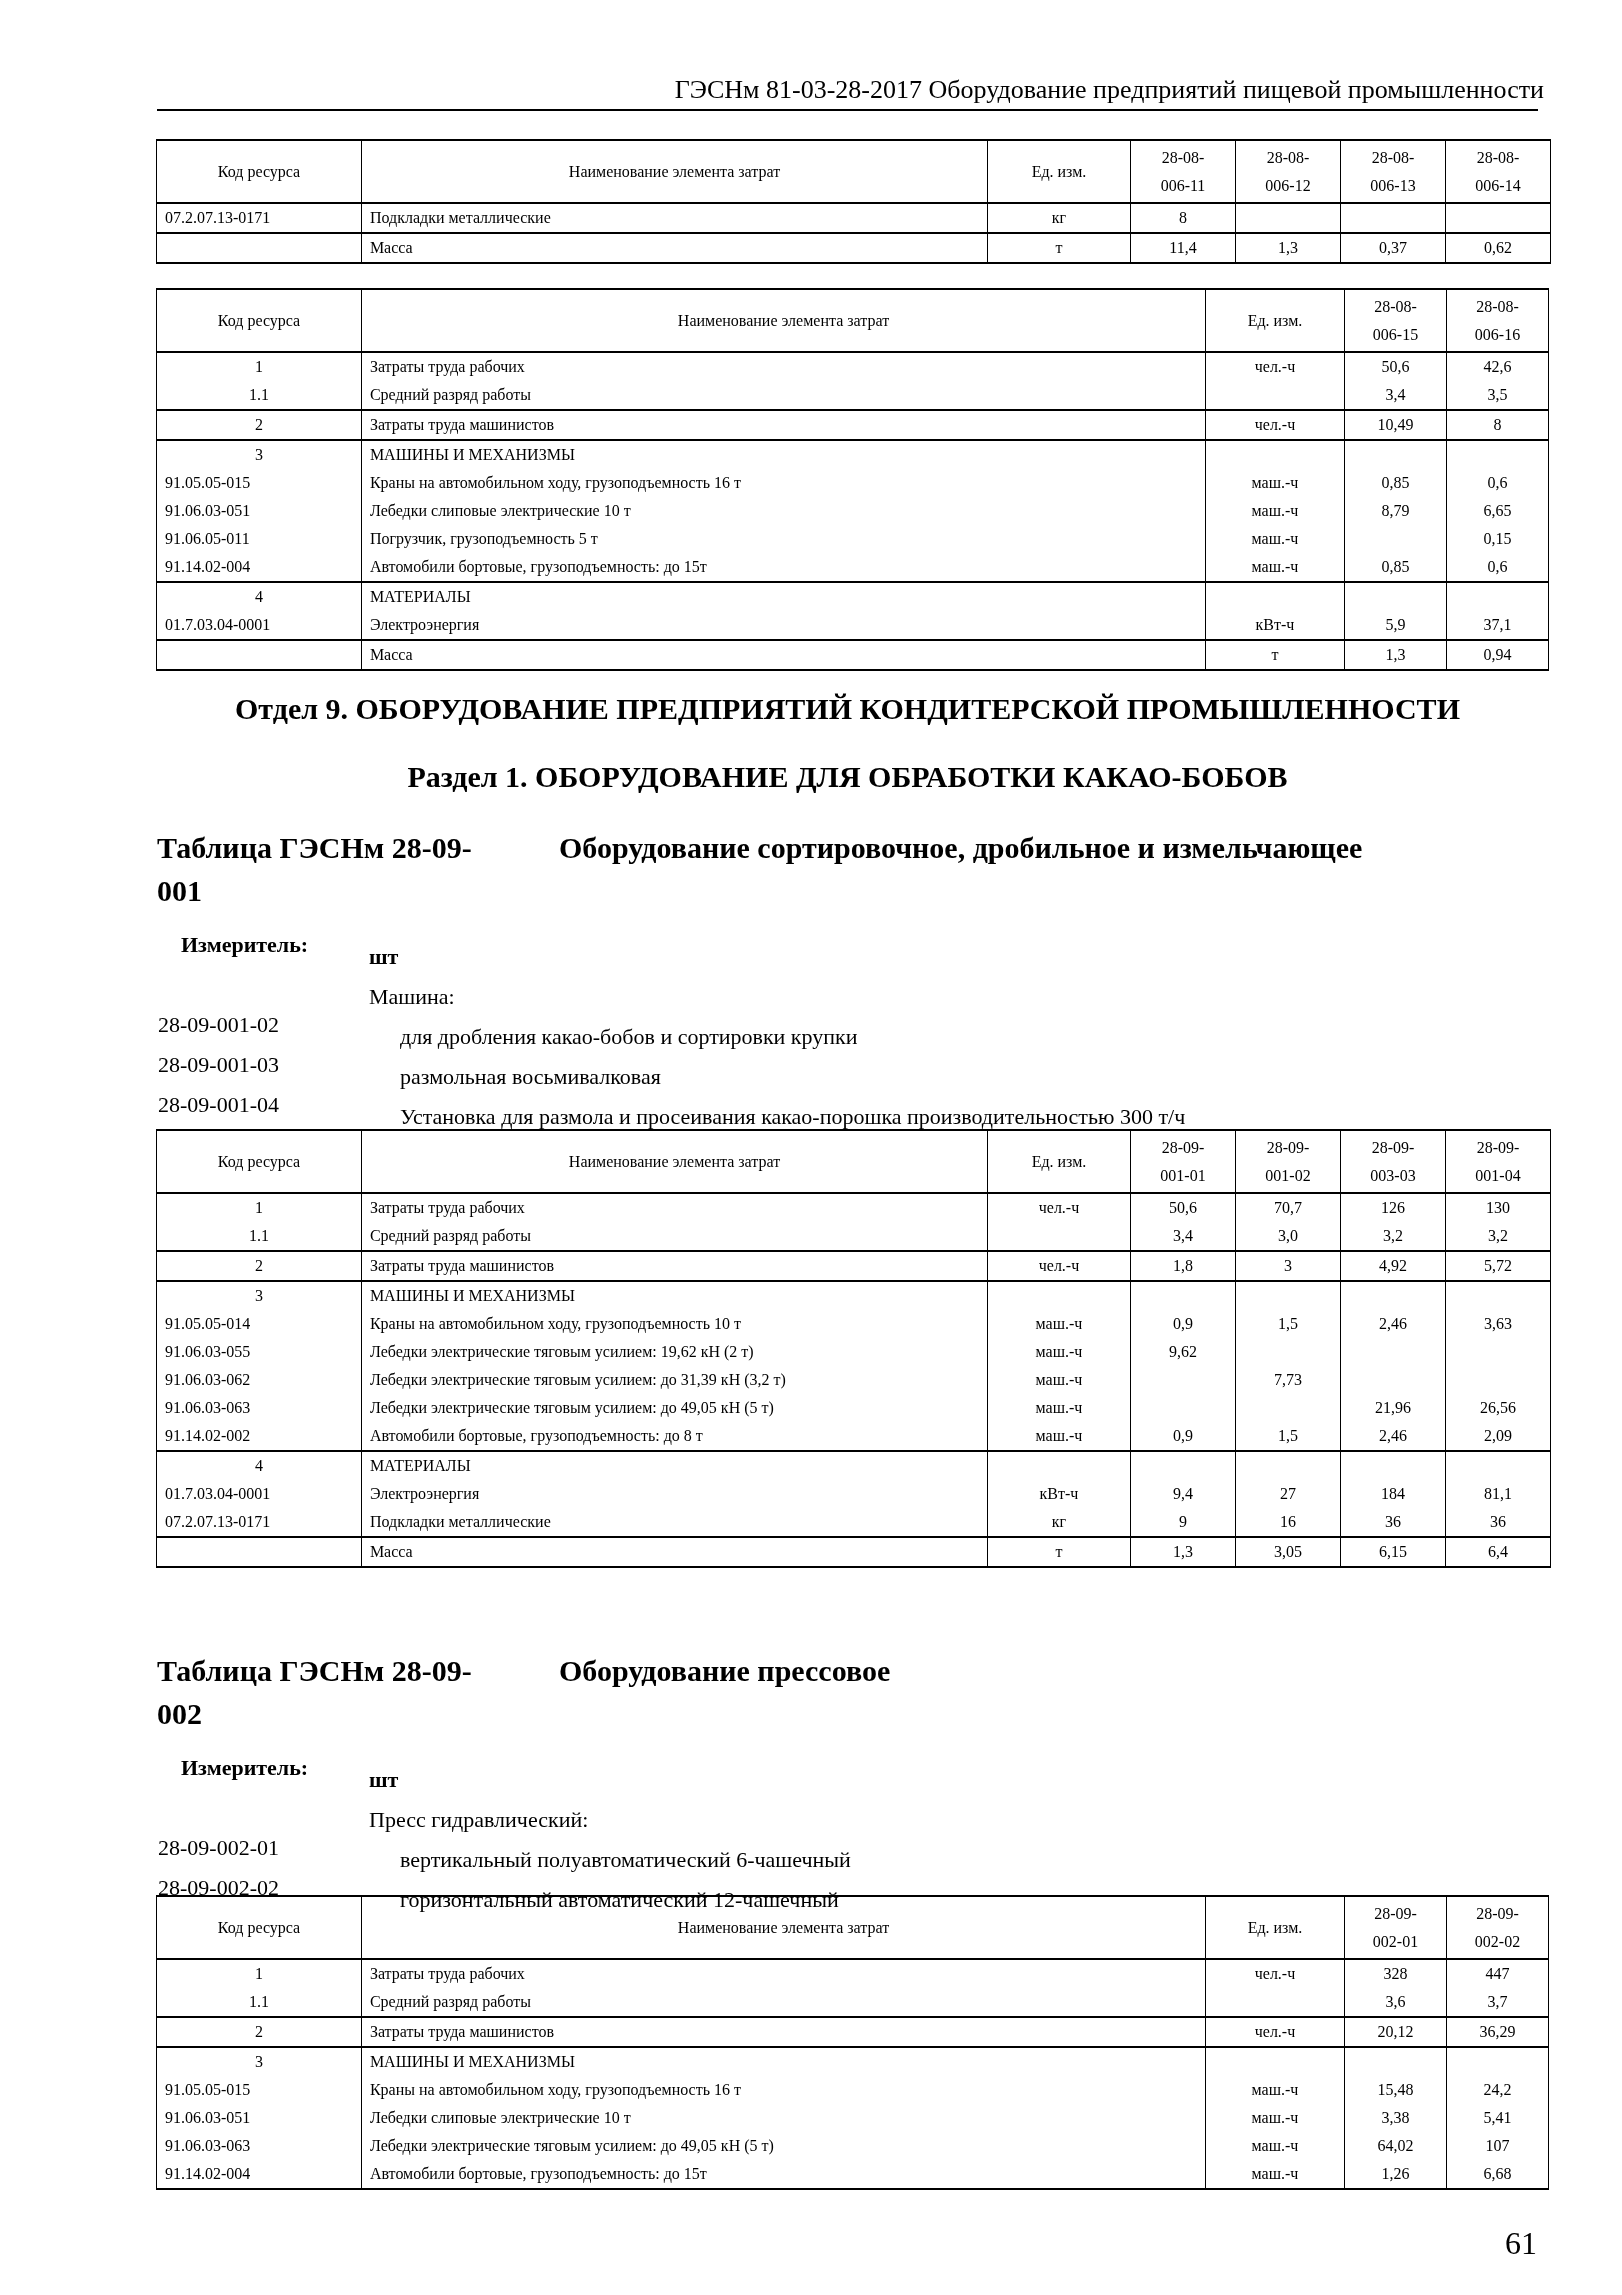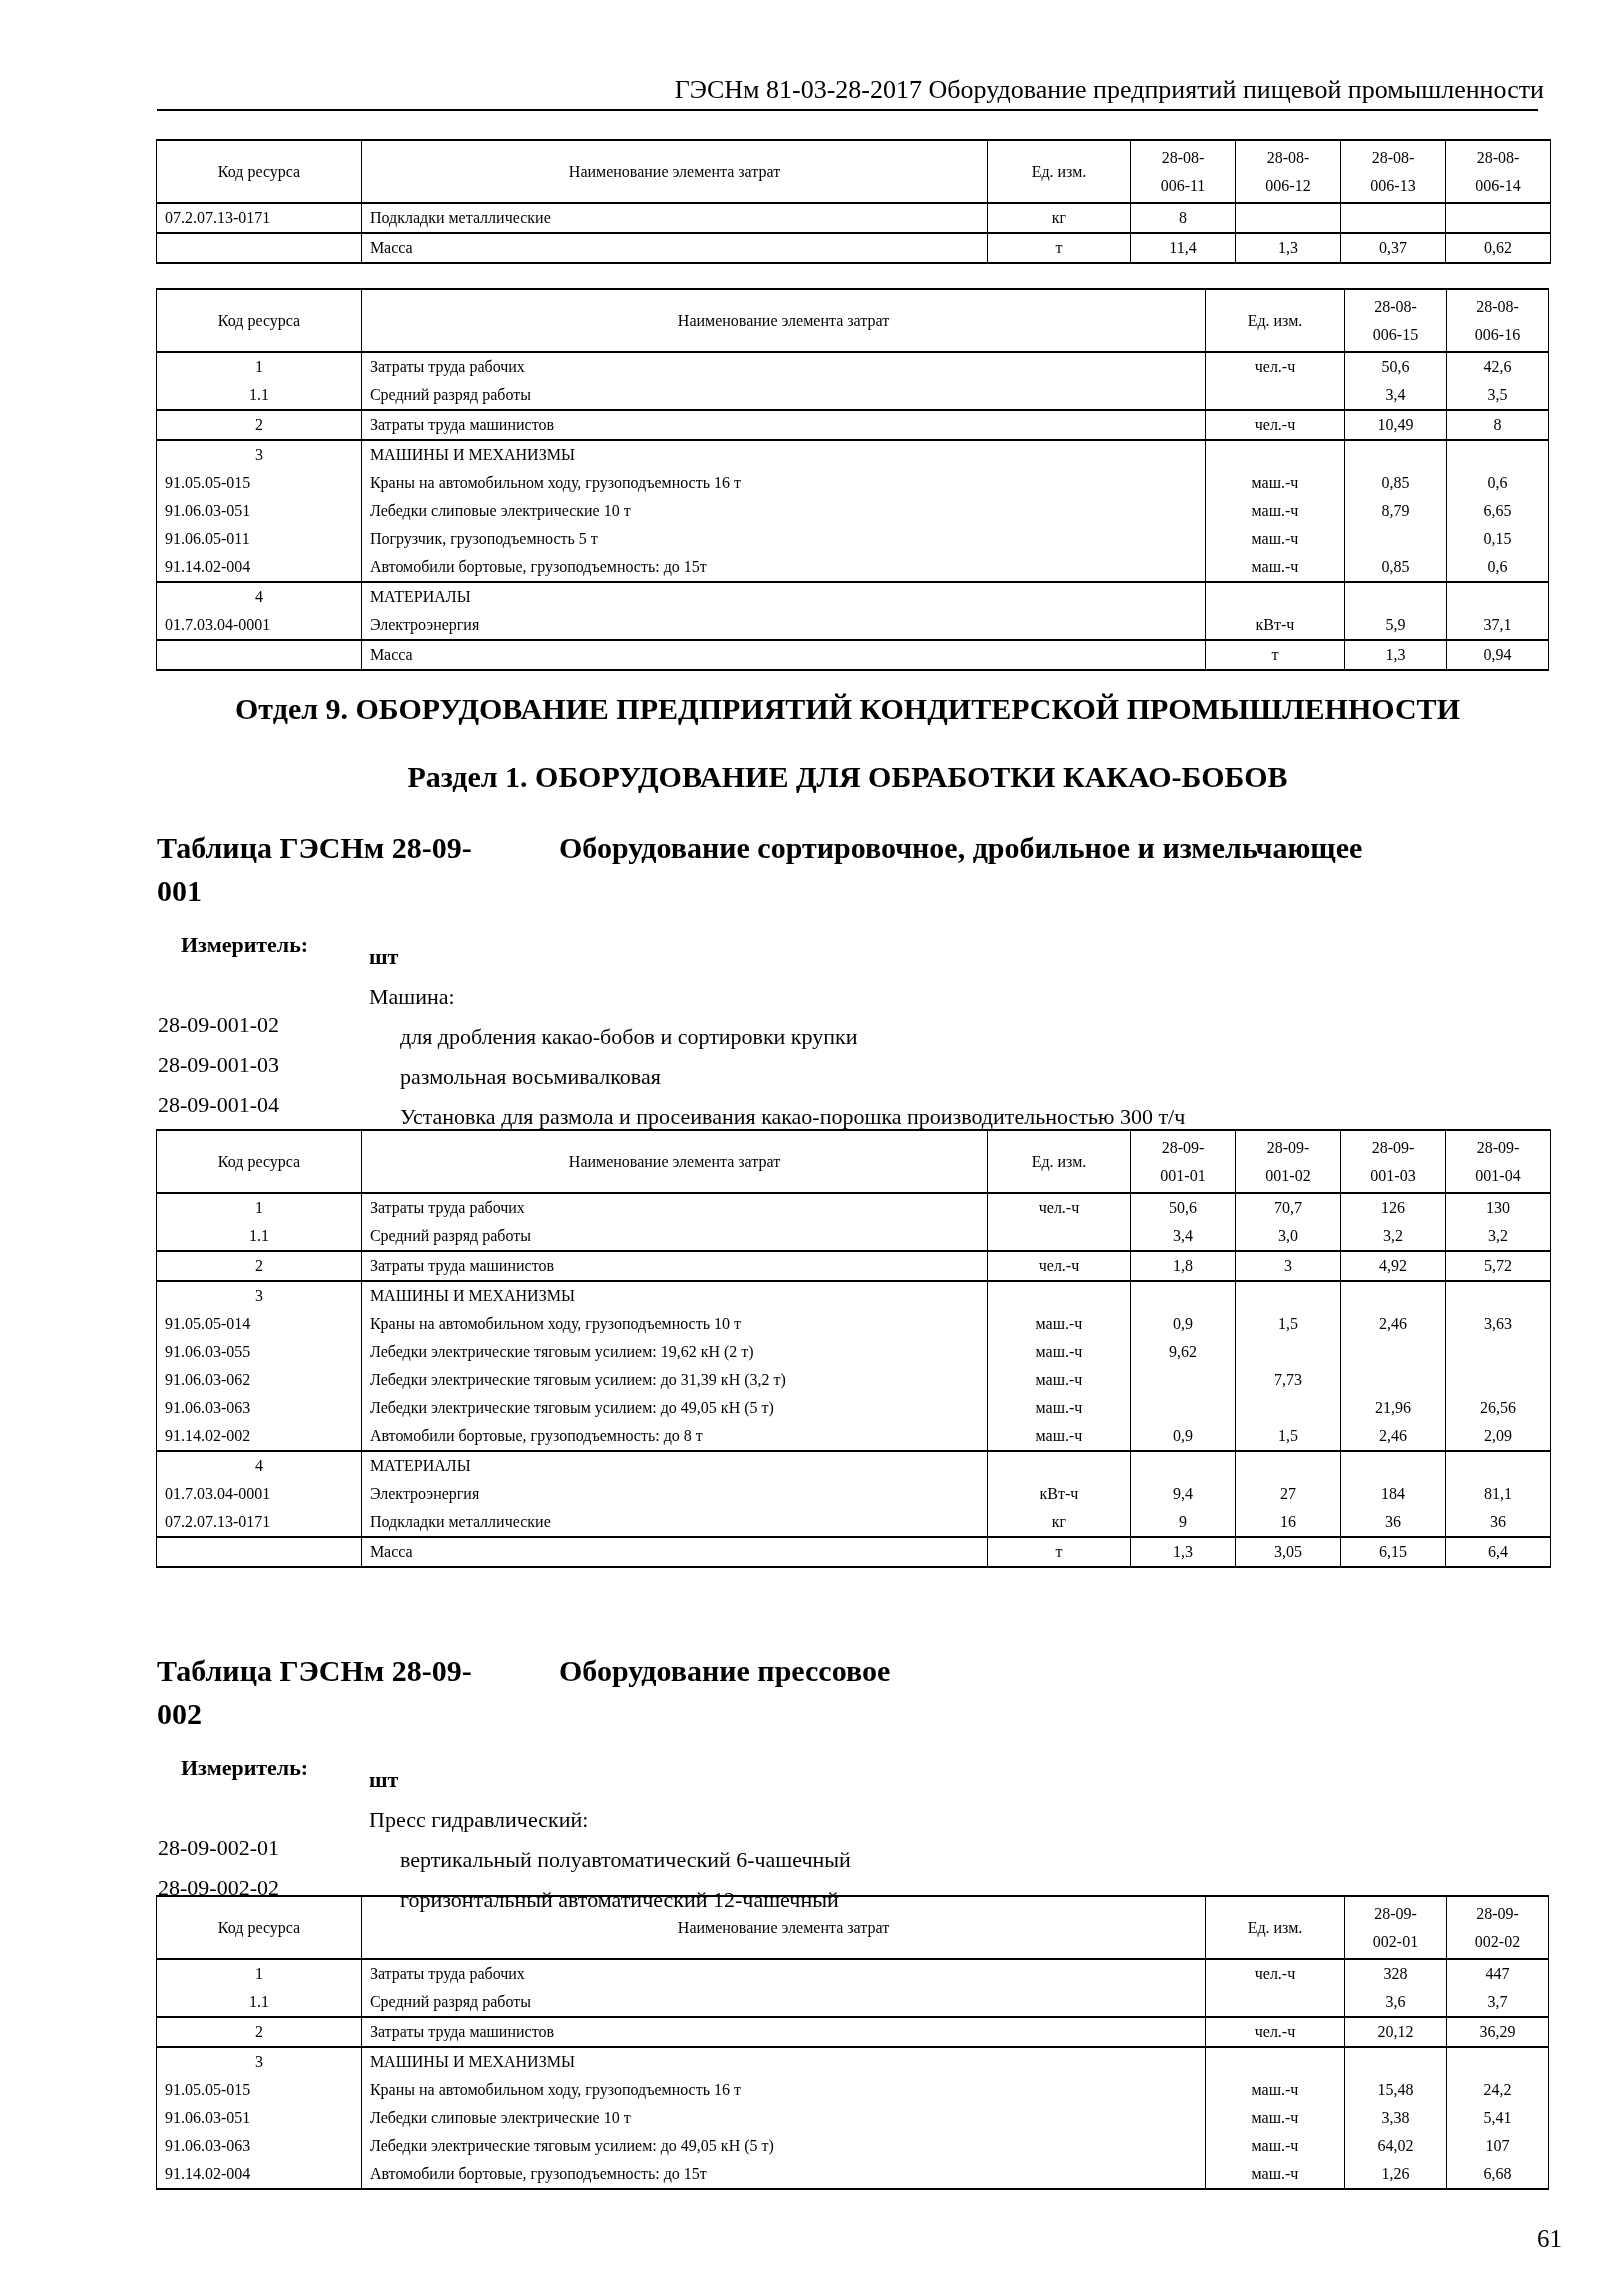--- a/index.html
+++ b/index.html
@@ -29,21 +29,21 @@
   .tbl-title { position: absolute; left: 157px; font-weight: bold; font-size: 30px; line-height: 43px; }
   .tbl-title .num { display: inline-block; width: 402px; vertical-align: top; }
   .tbl-title .ttl { display: inline-block; vertical-align: top; }
   .meas { position: absolute; left: 158px; width: 1381px; font-size: 22px; line-height: 28px; }
   .meas .row { display: flex; }
   .meas .k { width: 211px; }
   .meas .k.lbl { font-weight: bold; padding-left: 23px; width: 188px; }
   .meas .v { flex: 1; margin-top: 12px; }
   .meas .v.ind { padding-left: 31px; }
   .meas .v.b { font-weight: bold; }
-  .page-number { position: absolute; left: 1505px; top: 2225px; font-size: 25px; margin-left: 32px; }
+  .page-number { position: absolute; left: 1505px; top: 2225px; font-size: 32px; }
 </style>
 </head>
 <body>
 
 <div class="page">
 
   <div class="running-header">ГЭСНм 81-03-28-2017 Оборудование предприятий пищевой промышленности</div>
   <div class="header-rule"></div>
 
   <table class="rt" id="tA" style="top:139px;">
@@ -227,21 +227,21 @@
         <col style="width:105px">
         <col style="width:105px">
       </colgroup>
     <thead>
       <tr>
         <th>Код ресурса</th>
         <th>Наименование элемента затрат</th>
         <th>Ед. изм.</th>
         <th><span>28-09-</span><br><span>001-01</span></th>
         <th><span>28-09-</span><br><span>001-02</span></th>
-        <th><span>28-09-</span><br><span>001-03</span></th>
+        <th><span>28-09-</span><br><span>003-03</span></th>
         <th><span>28-09-</span><br><span>001-04</span></th>
       </tr>
     </thead>
     <tbody>
         <tr class="grp-start">
           <td class="code center bold">1</td>
           <td class="name">Затраты труда рабочих</td>
           <td class="unit">чел.-ч</td>
           <td class="val">50,6</td>
           <td class="val">70,7</td>

